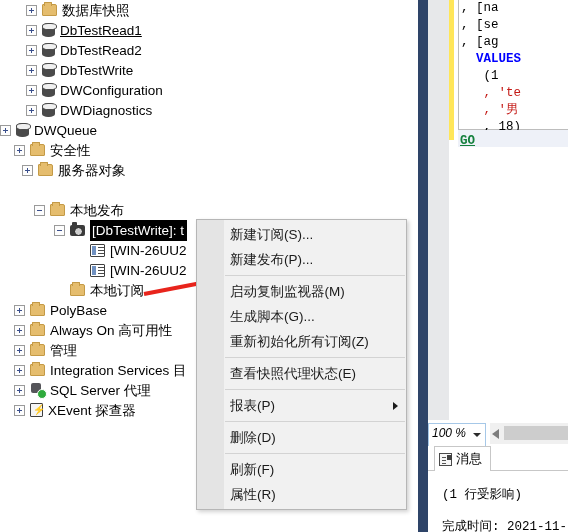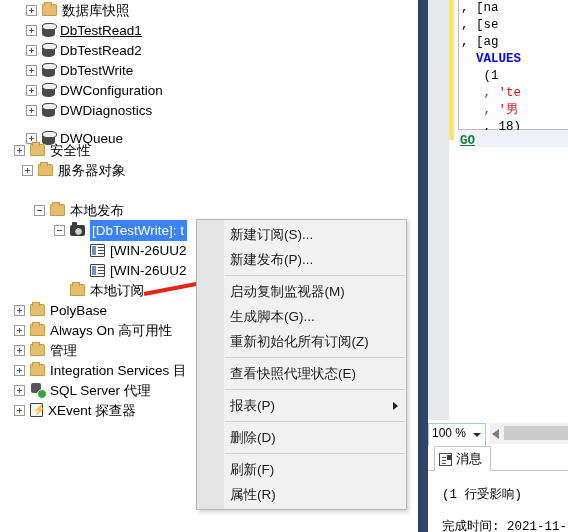--- a/index.html
+++ b/index.html
@@ -176,21 +176,21 @@
     content: "\26A1";
     position: absolute;
     left: 2px; top: -2px;
     font-size: 10px;
     color: #23417d;
     line-height: 15px;
   }
 
   .tlabel { line-height: 19px; }
   .tnode.selected .tlabel {
-    background: #3b82f6;
+    background: #000000;
     color: #ffffff;
     padding: 1px 3px 1px 2px;
   }
 
   
   #arrow {
     position: absolute;
     left: 140px; top: 262px;
     width: 100px; height: 40px;
     pointer-events: none;
@@ -314,20 +314,21 @@
   #zoomcombo {
     position: absolute;
     left: 0; top: 1px;
     width: 58px; height: 32px;
     border: 1px solid #a6c8e8;
     background: #ffffff;
     font-size: 12px;
     color: #000000;
     line-height: 19px;
     padding-left: 3px;
+    font-style: italic;
   }
   #zoomcaret {
     position: absolute;
     right: 4px; top: 9px;
     width: 0; height: 0;
     border-top: 4px solid #2b2b2b;
     border-left: 4px solid transparent;
     border-right: 4px solid transparent;
   }
   #hscroll {
@@ -437,21 +438,21 @@
       <div class="tnode" style="top: 80px; padding-left: 26px;">
         <span class="toggle plus"></span>
         <span class="ic ic-db"></span>
         <span class="tlabel">DWConfiguration</span>
       </div>
       <div class="tnode" style="top: 100px; padding-left: 26px;">
         <span class="toggle plus"></span>
         <span class="ic ic-db"></span>
         <span class="tlabel">DWDiagnostics</span>
       </div>
-      <div class="tnode" style="top: 128px; padding-left: 26px; text-align: center;">
+      <div class="tnode" style="top: 120px;  text-align: center;">
         <span class="toggle plus"></span>
         <span class="ic ic-db"></span>
         <span class="tlabel">DWQueue</span>
       </div>
       <div class="tnode" style="top: 140px; padding-left: 14px;">
         <span class="toggle plus"></span>
         <span class="ic ic-folder"></span>
         <span class="tlabel">安全性</span>
       </div>
       <div class="tnode" style="top: 160px; padding-left: 22px;">

